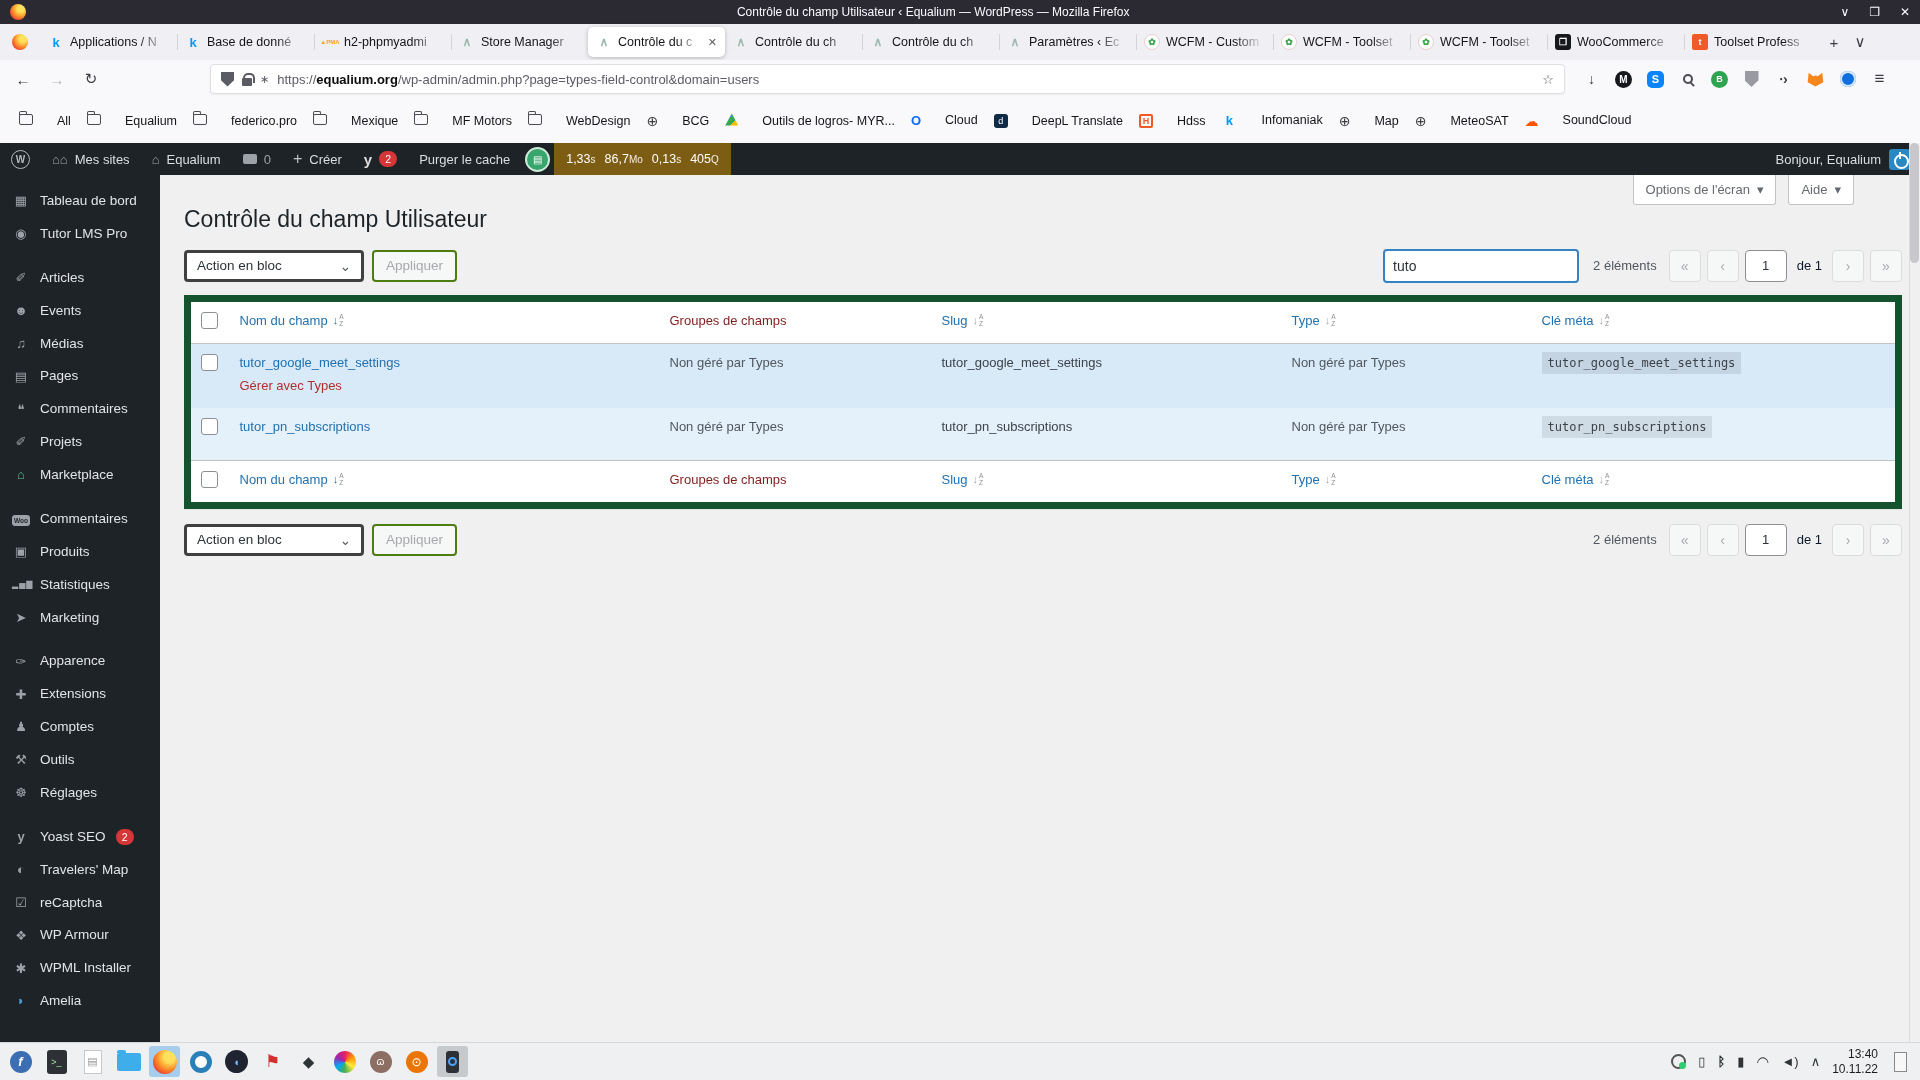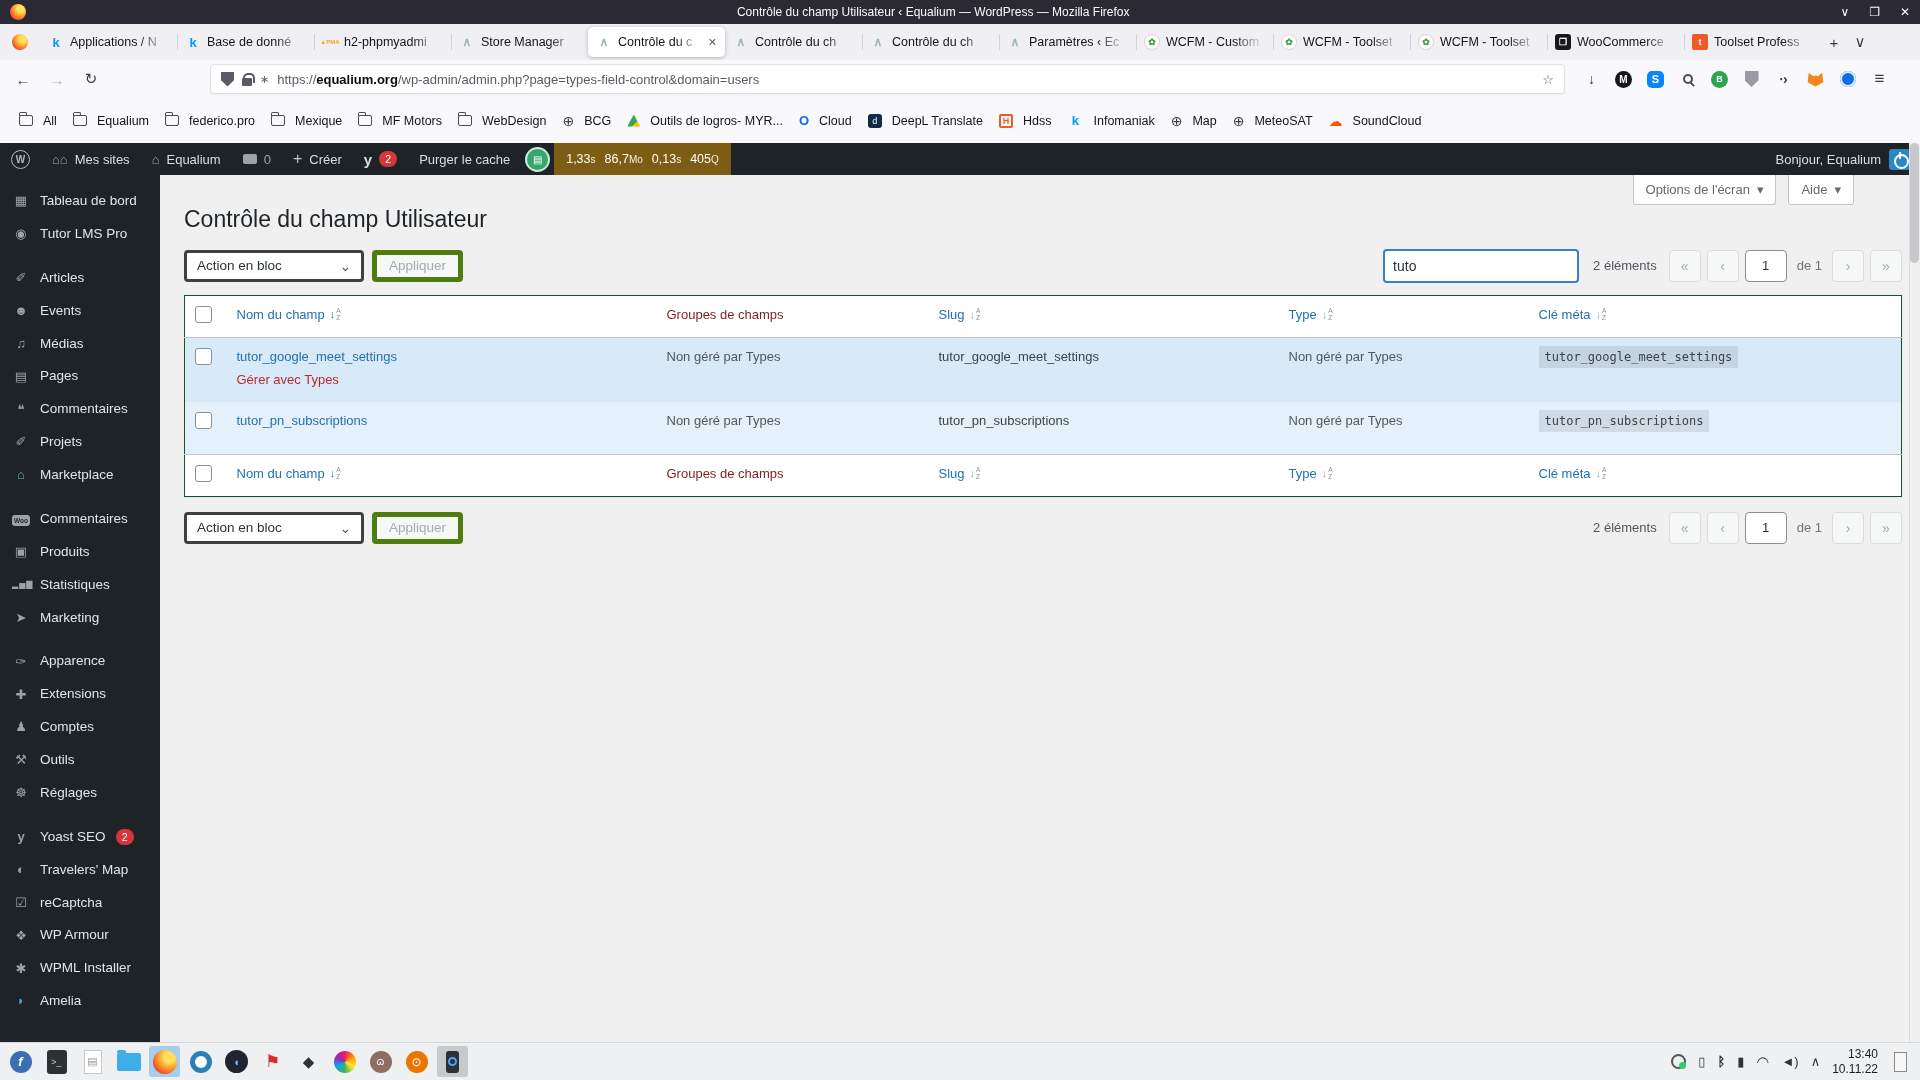--- a/index.html
+++ b/index.html
@@ -46,21 +46,21 @@
 .shieldshape{width:13px;height:15px;background:#5b5b66;clip-path:polygon(0 0,100% 0,100% 58%,50% 100%,0 58%)}
 .shieldshape.gray{background:#9a9aa3;width:14px;height:16px}
 .foxshape{width:17px;height:15px;background:#f6851b;clip-path:polygon(50% 100%,4% 72%,10% 8%,36% 32%,50% 26%,64% 32%,90% 8%,96% 72%)}
 .lockshape{position:relative;width:10px;height:8px;background:#5b5b66;border-radius:1px;margin-top:5px}
 .lockshape::before{content:"";position:absolute;left:1px;top:-5px;width:8px;height:8px;border:2px solid #5b5b66;border-bottom:none;border-radius:5px 5px 0 0}
 .magshape{position:relative;width:10px;height:10px;border:2px solid #4a4a52;border-radius:50%}
 .magshape::after{content:"";position:absolute;right:-4px;bottom:-3px;width:6px;height:2px;background:#4a4a52;transform:rotate(45deg)}
 
 
 .bookmarks{position:absolute;left:0;top:98px;right:0;height:45px;background:#f9f9fb;display:flex;align-items:center;gap:2px;padding:0 12px;font-size:12.5px;color:#15141a}
-.bm{display:flex;align-items:center;gap:10px;padding:5px 7px;border-radius:4px;white-space:nowrap}
+.bm{display:flex;gap:24px;padding:5px 7px;border-radius:4px;white-space:nowrap}
 .bmfold{position:relative;width:14px;height:11px;border:1.5px solid #4a4a52;border-radius:2px;flex:none}
 .bmfold::before{content:"";position:absolute;left:-1px;top:-4px;width:6px;height:3px;border:1.5px solid #4a4a52;border-bottom:none;border-radius:2px 2px 0 0}
 .bmglobe{font-size:14px;color:#3b3b43;line-height:1}
 .gdrive{width:13px;height:12px;background:linear-gradient(135deg,#4285f4 0 34%,#34a853 34% 67%,#fbbc04 67%);clip-path:polygon(50% 0,100% 100%,0 100%)}
 .bm-cloud{color:#0b6cff;font-weight:800;font-size:13px}
 .bm-deepl{width:14px;height:14px;background:#0f2b46;border-radius:3px;color:#fff;font-size:9px;display:flex;align-items:center;justify-content:center}
 .bm-hdss{color:#f05a29;font-weight:800;border:2px solid #f05a29;font-size:9px;width:14px;height:14px;display:flex;align-items:center;justify-content:center;border-radius:2px}
 .bm-sc{color:#f50;font-size:14px}
 
 
@@ -88,29 +88,29 @@
 .green{color:#5ec08d!important}
 .blue-half{color:#4b9fd8!important}
 
 
 .content{position:absolute;left:160px;top:175px;right:0;bottom:38px;background:#f0f0f1;padding:0 18px 0 24px;overflow:hidden}
 .screen-meta{position:absolute;top:0;right:66px;display:flex;gap:12px}
 .smbtn{background:#fff;border:1px solid #c3c4c7;border-top:none;border-radius:0 0 3px 3px;color:#646970;font-size:13px;padding:7px 12px;display:flex;gap:7px;align-items:center}
 h1{font-size:23px;font-weight:400;color:#1d2327;padding-top:30px;line-height:1.3}
 .tablenav{display:flex;align-items:center;margin-top:14px;height:34px}
 .wpselect{height:32px;background:#fff;border:3px solid #404040;border-radius:4px;display:flex;align-items:center;gap:40px;padding:0 10px;color:#2c3338;font-size:13.5px;min-width:180px;justify-content:space-between}
-.btn2{height:32px;margin-left:8px;background:#f6f7f7;border:5px solid #4d7c0f;border-radius:4px;color:#a7aaad;font-size:13.5px;padding:0 12px;display:flex;align-items:center}
+.btn2{height:32px;margin-left:8px;background:#f6f7f7;border:2px solid #4d7c0f;border-radius:4px;color:#a7aaad;font-size:13.5px;padding:0 12px;display:flex;align-items:center}
 .nav-right{margin-left:auto;display:flex;align-items:center}
 .searchbox{width:196px;height:34px;border:2px solid #3582c4;border-radius:4px;background:#fff;font-size:14px;padding:0 8px;color:#2c3338;outline:none;font-family:"Liberation Sans",sans-serif}
 .count{color:#50575e;margin:0 12px 0 14px}
 .pg{display:flex;align-items:center;gap:6px}
 .pgbtn{min-width:32px;height:32px;background:#f6f7f7;border:1px solid #dcdcde;border-radius:4px;color:#a7aaad;display:flex;align-items:center;justify-content:center;font-size:14px}
 .pgcur{width:42px;height:32px;background:#fff;border:1px solid #8c8f94;border-radius:4px;display:flex;align-items:center;justify-content:center;color:#2c3338}
-.pgof{color:#737373;margin:16px 4px}
-table.wp{width:100%;margin-top:12px;border:1px solid #14532d;background:#fff;border-collapse:collapse;table-layout:fixed;box-shadow:0 1px 1px rgba(0,0,0,.04)}
+.pgof{color:#0f172a;margin:16px 4px}
+table.wp{width:100%;margin-top:12px;border:7px solid #14532d;background:#fff;border-collapse:collapse;table-layout:fixed;box-shadow:0 1px 1px rgba(0,0,0,.04)}
 table.wp th,table.wp td{text-align:left;vertical-align:top;padding:11px 10px;font-size:13px;font-weight:400}
 col.c-cb{width:42px}col.c-name{width:430px}col.c-grp{width:272px}col.c-slug{width:350px}col.c-type{width:250px}
 thead th{border-bottom:1px solid #c3c4c7}
 tfoot th{border-top:1px solid #c3c4c7}
 .cb{display:inline-block;width:17px;height:17px;border:1px solid #8c8f94;border-radius:3px;background:#fff;margin-top:-1px}
 .hlink{color:#2271b1;display:inline-flex;align-items:center;gap:5px}
 .sortico{display:inline-flex;align-items:center;gap:1px;color:#8c8f94}
 .sortico .ar{font-size:11px;color:#2271b1}
 .sortico .az{display:inline-flex;flex-direction:column;font-size:6.5px;line-height:1.1;color:#8c8f94}
 .hplain{color:#7f1d1d}

